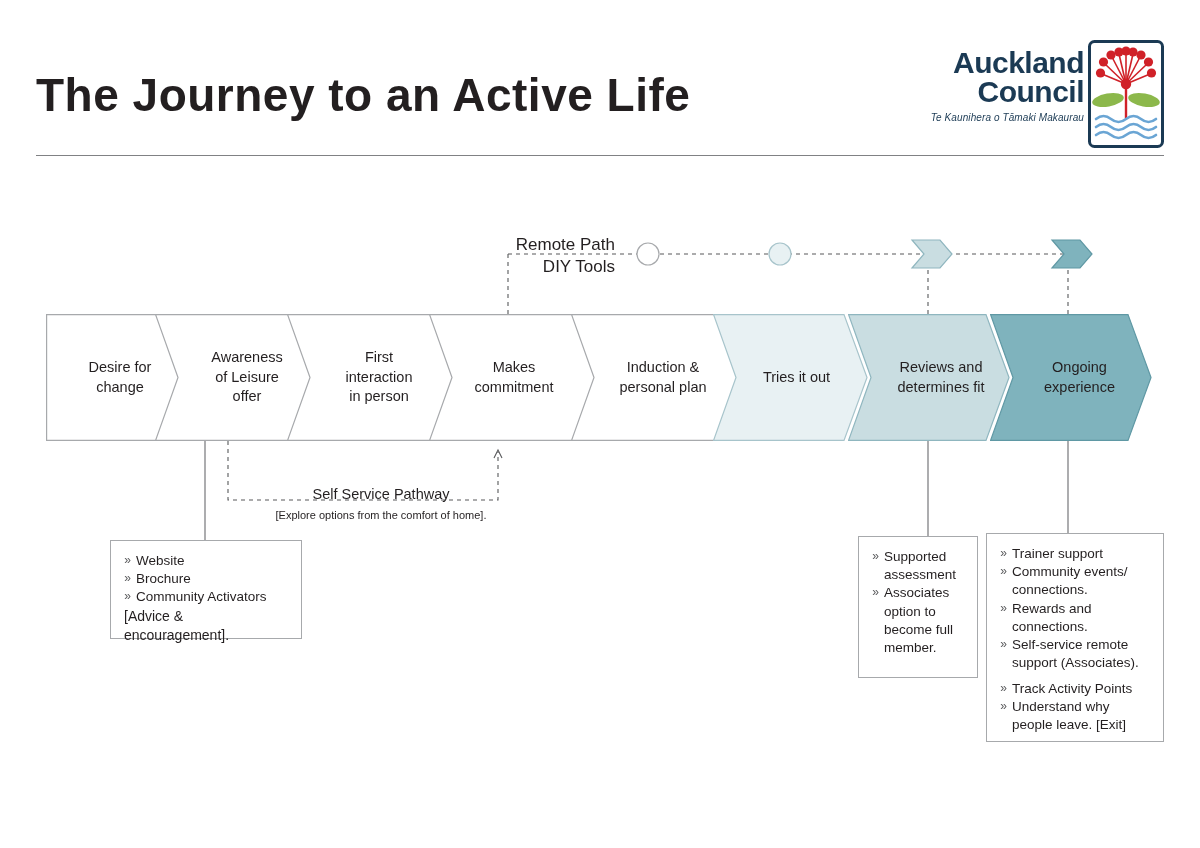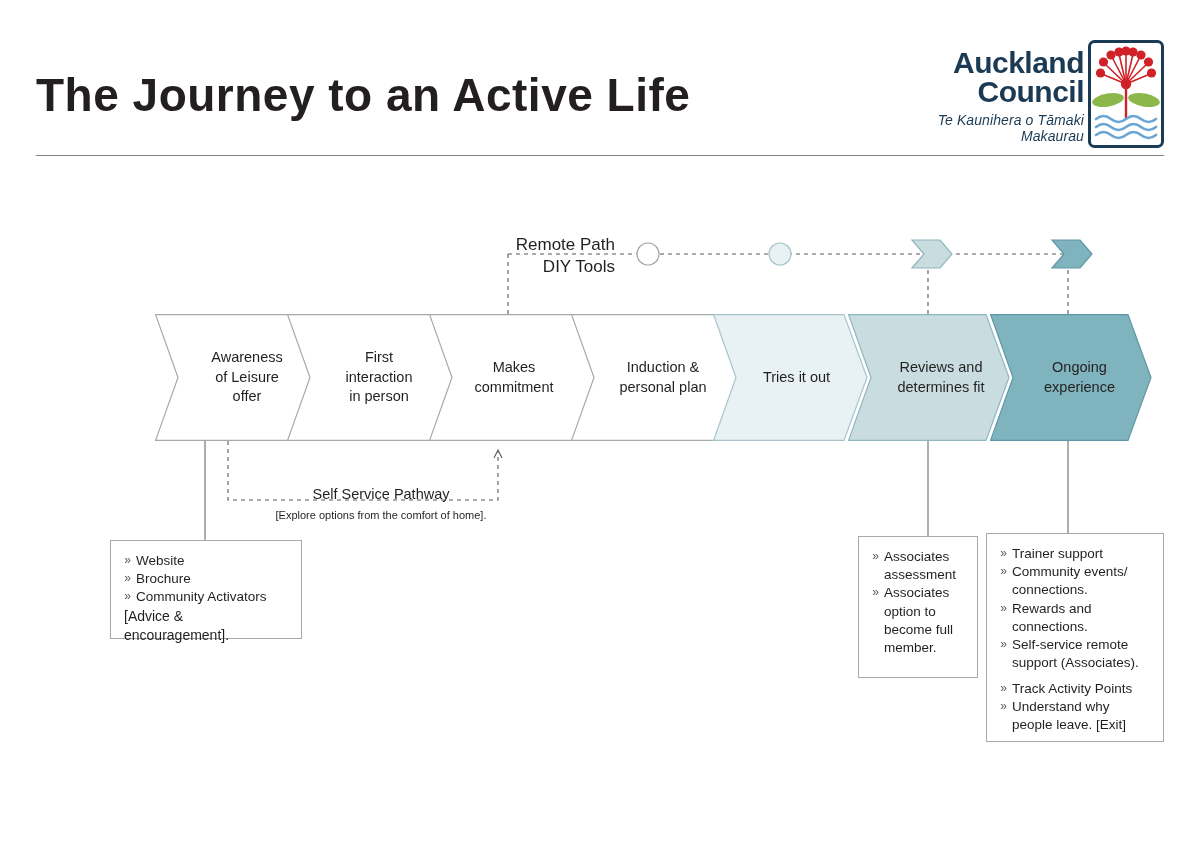--- a/index.html
+++ b/index.html
@@ -55,21 +55,21 @@
     text-align: right;
   }
   .logo-line {
     font-size: 30px;
     font-weight: bold;
     color: #1b3a54;
     line-height: 0.98;
     letter-spacing: -0.5px;
   }
   #logo-maori {
-    font-size: 14px;
+    font-size: 10px;
     font-style: italic;
     color: #1b3a54;
     margin-top: 5px;
     letter-spacing: 0.1px;
   }
   #logo-crest {
     position: absolute;
     left: 166px;
     top: 0px;
     width: 76px;
@@ -244,20 +244,29 @@
   <div id="remote-label-1">Remote Path</div>
   <div id="remote-label-2">DIY Tools</div>
 
   <svg style="position:absolute; left:630px; top:238px; width:480px; height:36px;">
     <circle cx="18" cy="16" r="11" fill="#ffffff" stroke="#a7a9ac" stroke-width="1.2"></circle>
     <circle cx="150" cy="16" r="11" fill="#e8f1f3" stroke="#a7c4cb" stroke-width="1.2"></circle>
     <path d="M282 2 L310 2 L322 16 L310 30 L282 30 L294 16 Z" fill="#c9dde1" stroke="#8fb6bf" stroke-width="1.2"></path>
     <path d="M422 2 L450 2 L462 16 L450 30 L422 30 L434 16 Z" fill="#7fb3bd" stroke="#5f98a4" stroke-width="1.2"></path>
   </svg>
 
+  <div class="chev" style="left:46px; width:148px;">
+    <svg width="148" height="127" viewBox="0 0 148 127">
+      <path d="M0.6 0.6 L124 0.6 L147 63.5 L124 126.4 L0.6 126.4 Z" fill="#ffffff" stroke="#a7a9ac" stroke-width="1.2"></path>
+    </svg>
+    <div class="chev-label">
+      <div>Desire for</div>
+      <div>change</div>
+    </div>
+  </div>
 
   <div class="chev" style="left:155px; width:170px;">
     <svg width="170" height="127" viewBox="0 0 170 127">
       <path d="M0.6 0.6 L146 0.6 L169 63.5 L146 126.4 L0.6 126.4 L23 63.5 Z" fill="#ffffff" stroke="#a7a9ac" stroke-width="1.2"></path>
     </svg>
     <div class="chev-label" style="margin-left:14px;">
       <div>Awareness</div>
       <div>of Leisure</div>
       <div>offer</div>
     </div>
@@ -338,21 +347,21 @@
     <div class="bullet-row">
       <span class="bullet-mark">»</span>
       <span class="bullet-text">Community Activators</span>
     </div>
     <div class="bullet-sub">[Advice &amp; encouragement].</div>
   </div>
 
   <div class="callout" style="left:858px; top:536px; width:120px; height:142px;">
     <div class="bullet-row">
       <span class="bullet-mark">»</span>
-      <span class="bullet-text">Associates assessment</span>
+      <span class="bullet-text">Supported assessment</span>
     </div>
     <div class="bullet-row">
       <span class="bullet-mark">»</span>
       <span class="bullet-text">Associates option to become full member.</span>
     </div>
   </div>
 
   <div class="callout" style="left:986px; top:533px; width:178px; height:209px;">
     <div class="bullet-row">
       <span class="bullet-mark">»</span>

